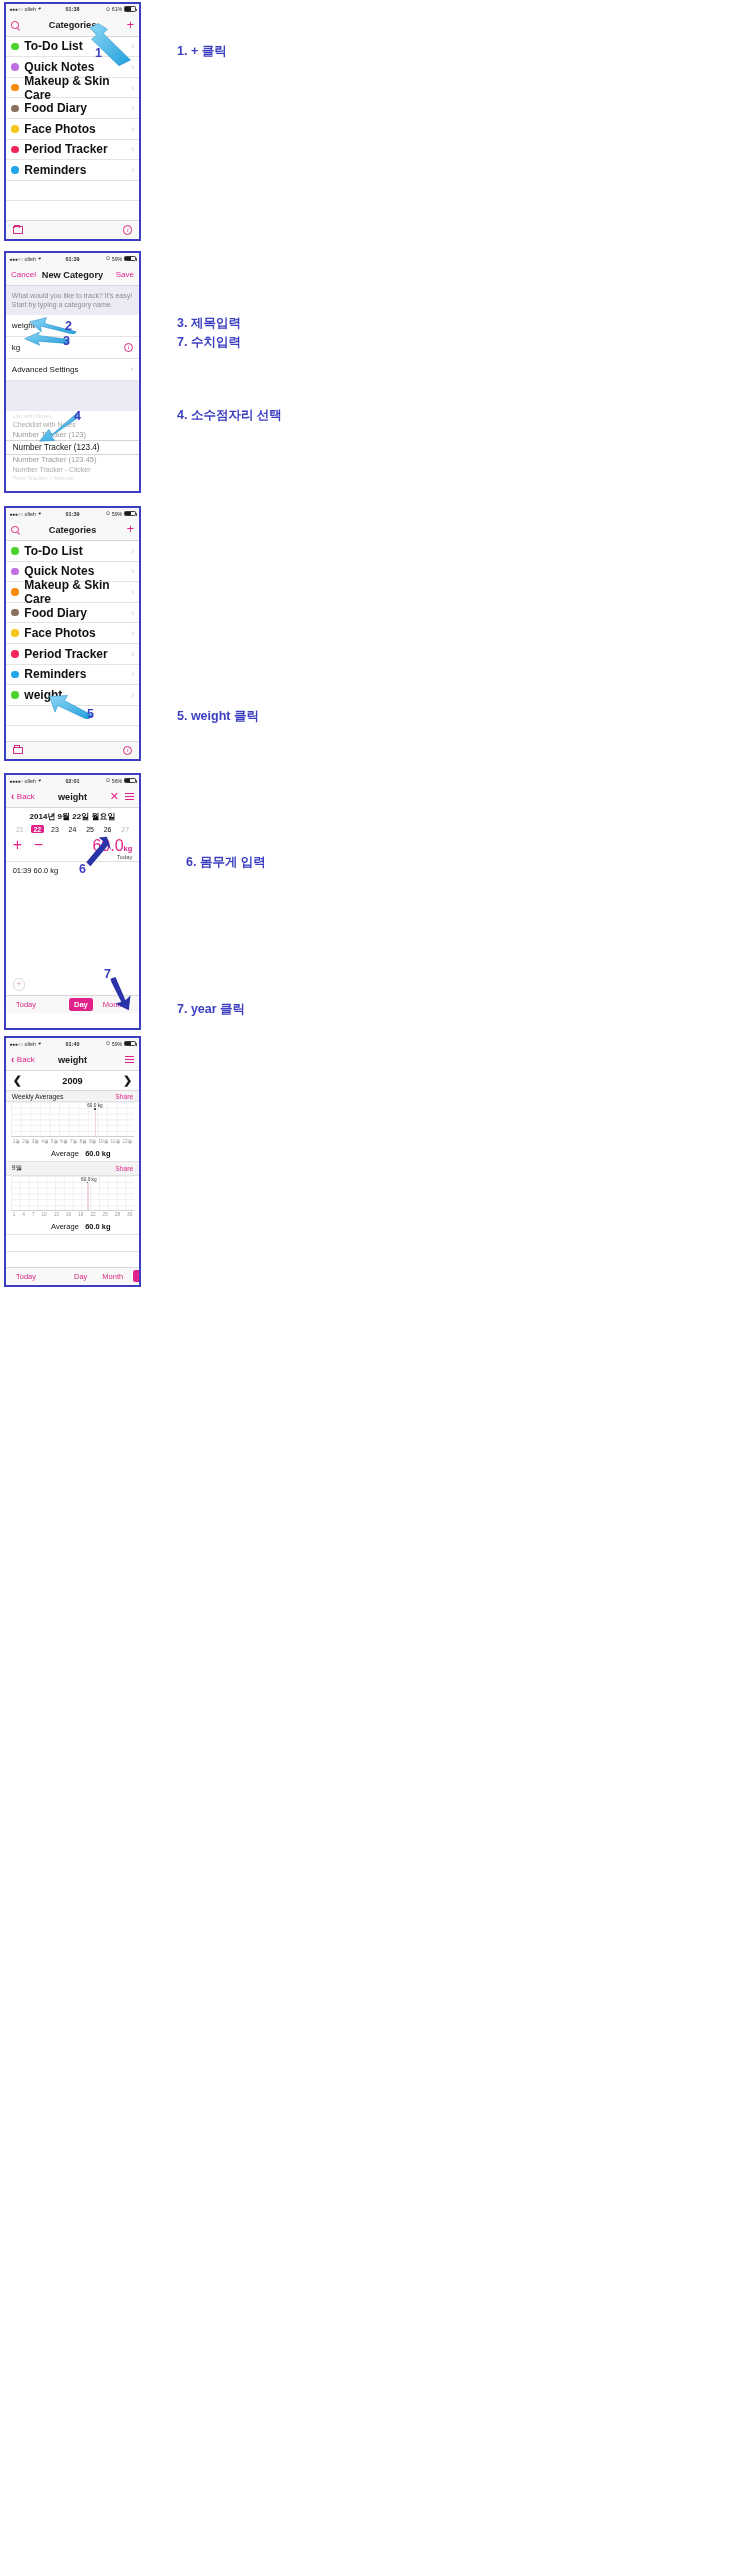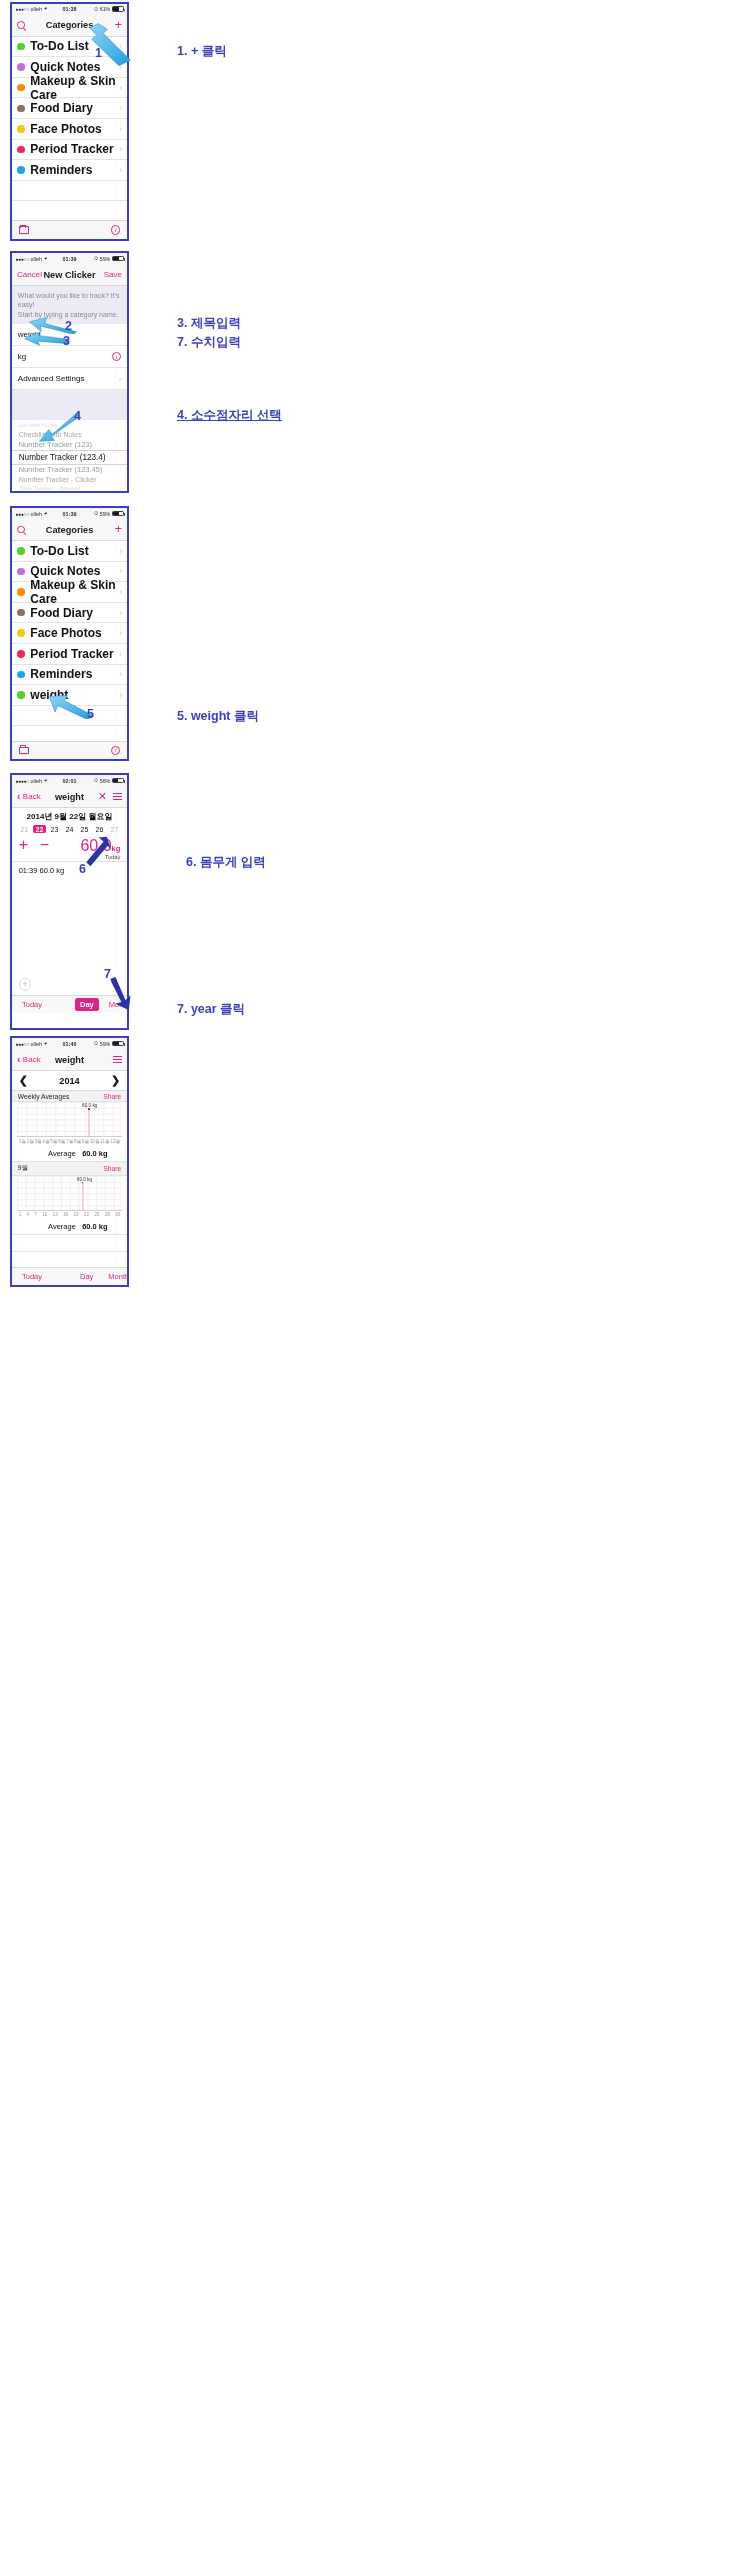--- a/index.html
+++ b/index.html
@@ -9,22 +9,22 @@
     background: #ffffff;
     font-family: "Liberation Sans", sans-serif;
     position: relative;
     overflow: hidden;
   }
   .page { position:relative; width:730px; height:2576px; }
 
   
   .phone {
     position:absolute;
-    left: 10px;
-    width: 119px;
+    left: 4px;
+    width: 137px;
     border: 2.5px solid #3b3fbf;
     background:#fff;
     overflow:hidden;
   }
   
   .statusbar {
     height: 11px;
     background:#f7f7f7;
     display:flex;
     align-items:center;
@@ -316,21 +316,21 @@
       <span>59%</span>
       <span class="sb-batt">
             <i style="width:59%"></i>
           </span>
     </div>
   </div>
   <div class="navbar">
     <div class="nav-left">
           <span class="nav-btn">Cancel</span>
         </div>
-    <div class="nav-title">New Clicker</div>
+    <div class="nav-title">New Category</div>
     <div class="nav-right">
           <span class="nav-btn bold">Save</span>
         </div>
   </div>
   <div class="hint" style="white-space:pre-line;">What would you like to track? It's easy!
 Start by typing a category name.</div>
   <div class="field">
     <span class="val">weight</span>
   </div>
   <div class="field">
@@ -365,21 +365,21 @@
   <polygon points="56,9 18,4 20,0 2,8 20,16 18,11 55,14" fill="url(#g1)" stroke="#1787c4" stroke-width="0.6"></polygon>
 </svg>
 <div class="marknum" style="left:63px;top:334px;">3</div>
 <div class="anno" style="left:177px;top:315px;">3. 제목입력</div>
 <div class="anno" style="left:177px;top:334px;">7. 수치입력</div>
 
 <svg class="arrowsvg" style="left:37px;top:411px;" width="42" height="32" viewBox="0 0 50 38">
   <polygon points="48,2 18,28 14,22 3,36 21,35 17,30 50,7" fill="url(#g1)" stroke="#1787c4" stroke-width="0.6"></polygon>
 </svg>
 <div class="marknum" style="left:74px;top:409px;">4</div>
-<div class="anno" style="left:177px;top:407px;text-decoration:underline;">4. 소수점자리 선택</div>
+<div class="anno" style="left:177px;top:407px;">4. 소수점자리 선택</div>
 
 <div class="phone" id="p3" style="top:506px;height:255px;">
   <div class="statusbar">
     <div class="sb-left">
       <span class="sb-dots">●●●○○</span>
       <span class="sb-carrier">olleh</span>
       <span class="sb-wifi">◕</span>
     </div>
     <div class="sb-time">01:39</div>
     <div class="sb-right">
@@ -552,21 +552,21 @@
     <div class="nav-right">
       <span class="icon-ham">
             <span></span>
             <span></span>
             <span></span>
           </span>
     </div>
   </div>
   <div class="yearbar">
     <span class="arw">❮</span>
-    <span class="yeartext">2014</span>
+    <span class="yeartext">2009</span>
     <span class="arw">❯</span>
   </div>
 
   <div class="sectionhdr">
     <span>Weekly Averages</span>
     <span class="share">Share</span>
   </div>
   <div class="chart">
     <div class="plot">
       <div class="marklabel" style="left:62%;top:0.8px;">60.0 kg</div>

